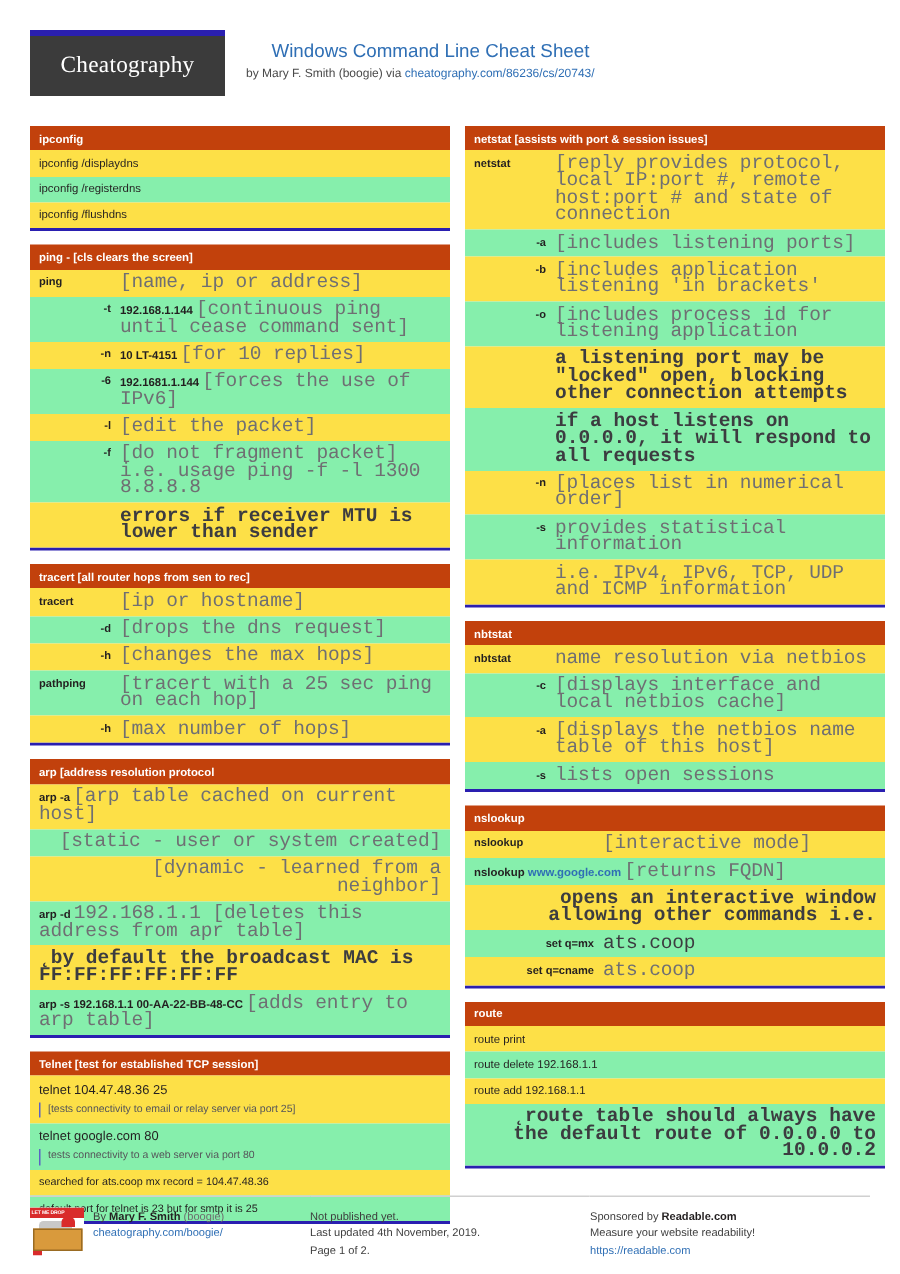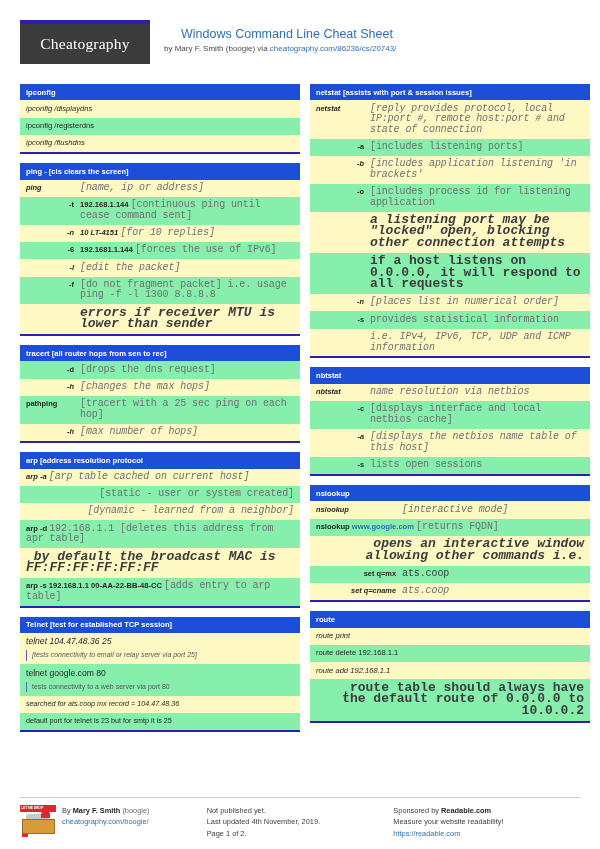--- a/index.html
+++ b/index.html
@@ -25,37 +25,37 @@
   .byline{font-size:8px;color:#4a4a4a;line-height:12px;margin-top:2px;}
   .byline a{color:#2f6fb5;text-decoration:none;}
 
   
   .cols{display:flex;gap:10px;margin-top:12px;}
   .col{width:280px;flex:0 0 280px;}
 
   
   .block{margin-bottom:9px;border-bottom:2.2px solid #2a1fb0;}
   .block-title{
-    background:#1d4ed8;color:#ffffff;
+    background:#c2410c;color:#ffffff;
     font-weight:bold;font-size:7.6px;
     padding:3.6px 6px 3.8px 6px;
     line-height:9px;
   }
   .row{display:flex;padding:3.4px 6px;line-height:10.5px;box-sizing:border-box;}
   .row.odd{background:#86efac;}
-  .row.even{background:#fef9c3;font-style:italic;}
+  .row.even{background:#fde047;}
   .row .c-key{
     flex:0 0 54px;width:54px;
     font-family:"Liberation Sans", sans-serif;
     font-weight:600;font-size:7.4px;color:#231f20;
     padding-right:6px;box-sizing:border-box;
   }
   .row .c-key.r{text-align:right;}
   .row .c-val{flex:1 1 auto;min-width:0;}
-  .mono{font-family:"Liberation Mono", monospace;font-size:10px;color:#6f6f73;letter-spacing:-.1px;}
+  .mono{font-family:"Liberation Mono", monospace;font-size:13px;color:#6f6f73;letter-spacing:-.1px;}
   .mono.dark{color:#3c3c40;}
   .sans{font-family:"Liberation Sans", sans-serif;font-size:7.6px;color:#231f20;}
   .sans.b{font-weight:600;}
   .lnk{color:#2f6fb5;}
   .right{text-align:right;}
   .note{font-family:"Liberation Mono", monospace;font-size:13px;color:#3c3c40;font-weight:600;}
   .quote{border-left:1.6px solid #5b63c4;padding-left:5px;margin-top:2.5px;font-size:7px;color:#55555a;}
   .small{font-size:7.2px;}
 
   
@@ -132,20 +132,24 @@
             <div class="c-key r">-f</div>
             <div class="c-val"><span class="mono">[do not fragment packet] i.e. usage ping -f -l 1300 8.8.8.8</span></div>
           </div>
           <div class="row even">
             <div class="c-key"></div>
             <div class="c-val"><span class="note">errors if receiver MTU is lower than sender</span></div>
           </div>
         </div>
         <div class="block">
           <div class="block-title">tracert [all router hops from sen to rec]</div>
+          <div class="row even">
+            <div class="c-key">tracert</div>
+            <div class="c-val"><span class="mono">[ip or hostname]</span></div>
+          </div>
           <div class="row odd">
             <div class="c-key r">-d</div>
             <div class="c-val"><span class="mono">[drops the dns request]</span></div>
           </div>
           <div class="row even">
             <div class="c-key r">-h</div>
             <div class="c-val"><span class="mono">[changes the max hops]</span></div>
           </div>
           <div class="row odd">
             <div class="c-key">pathping</div>

